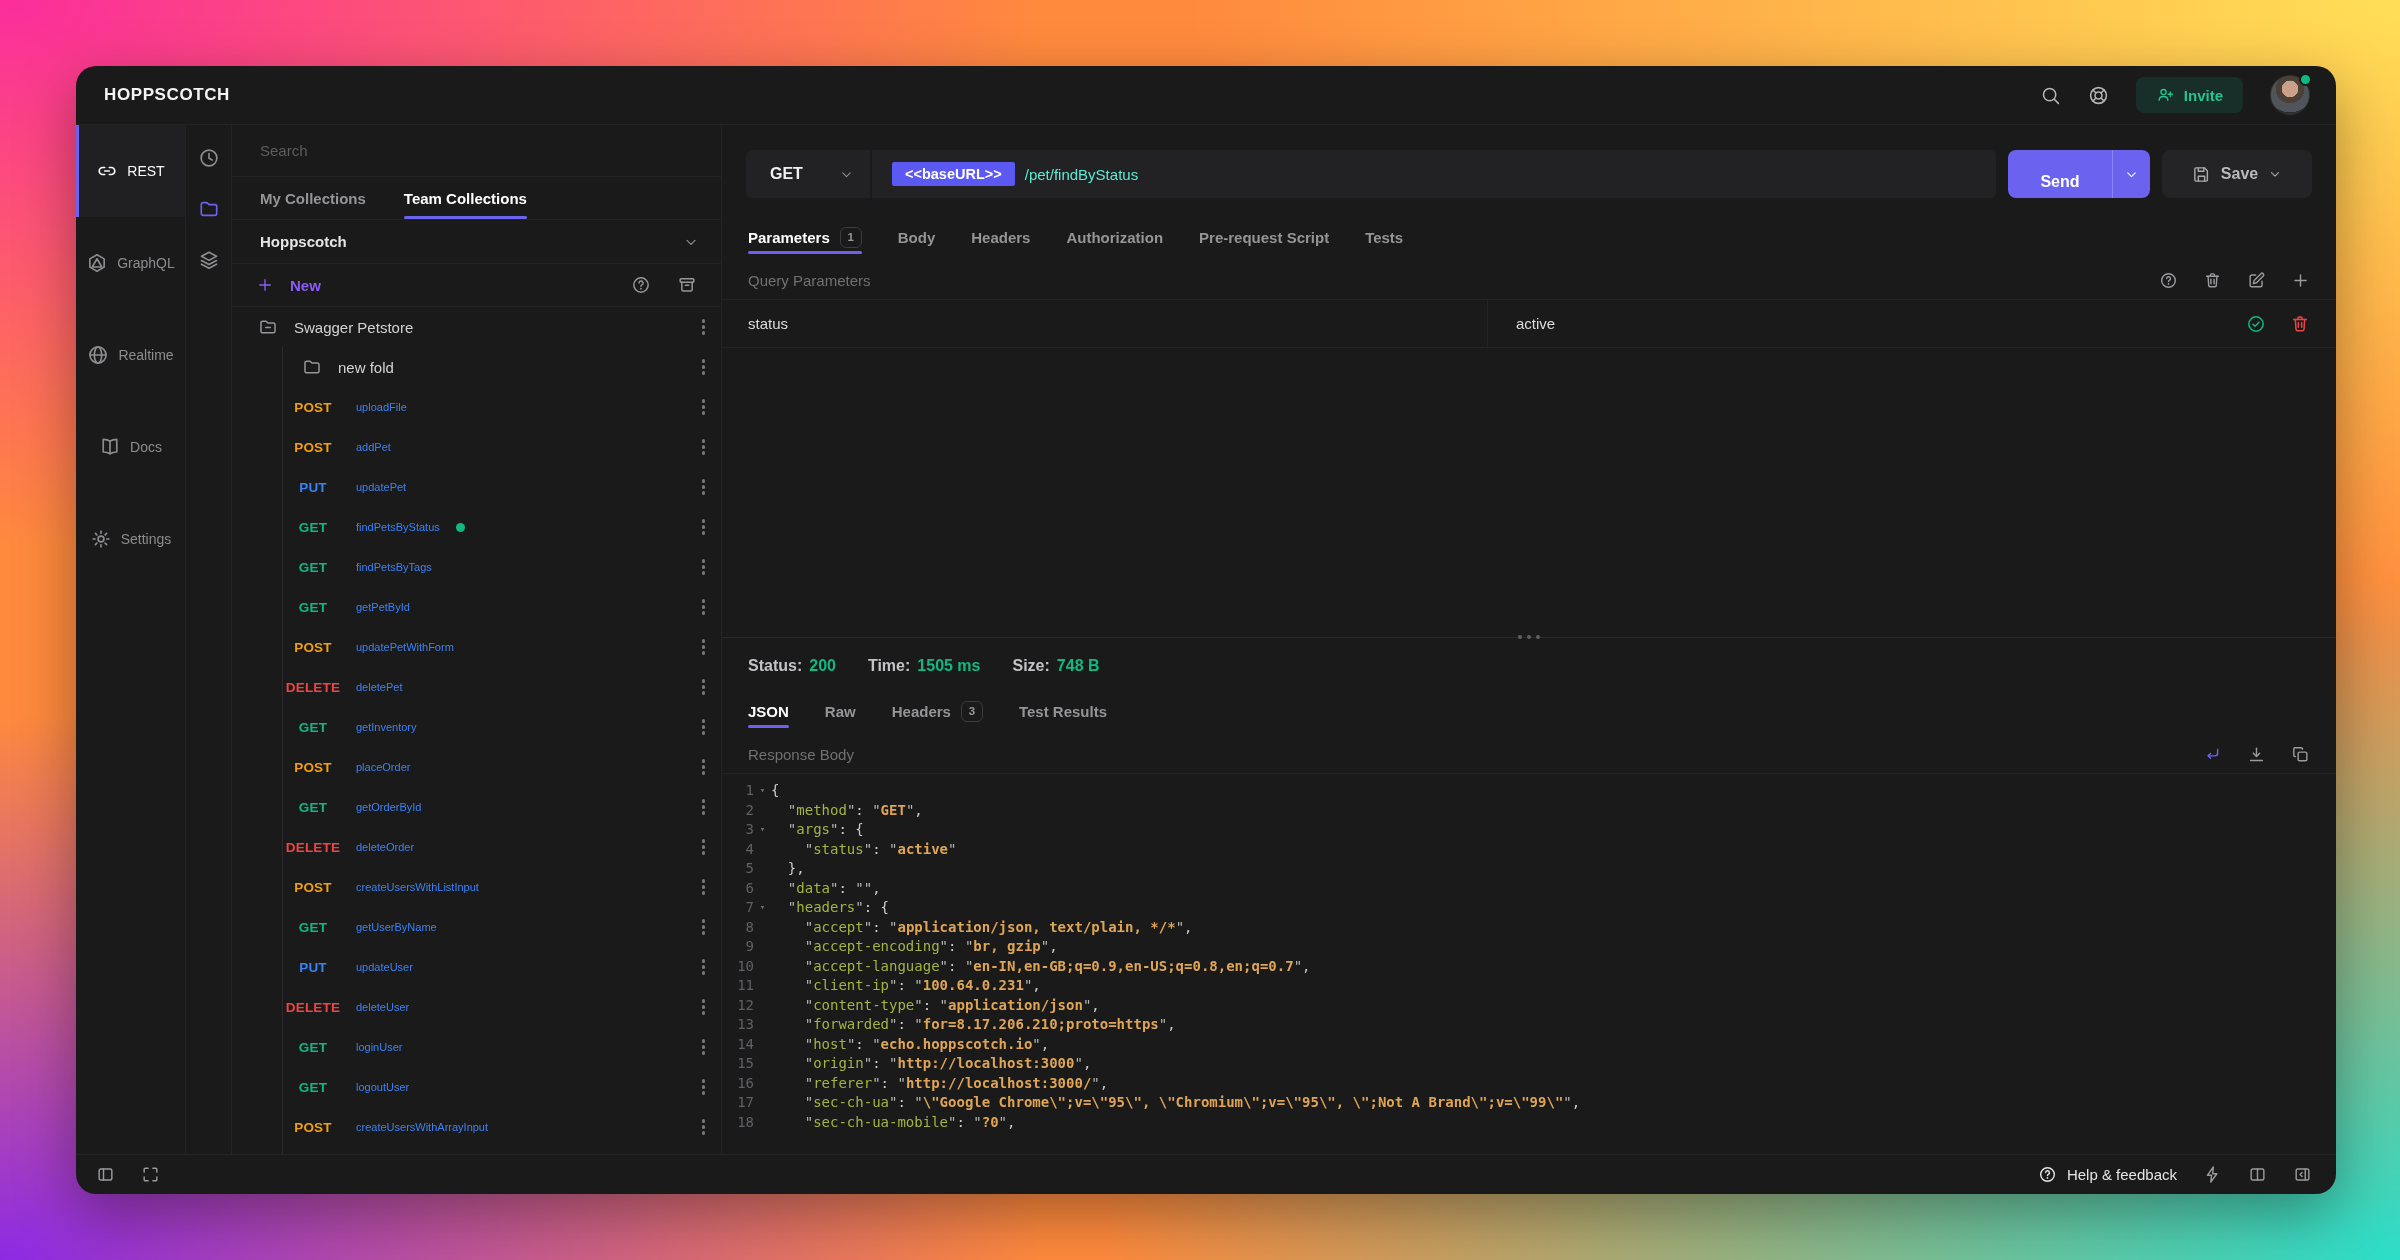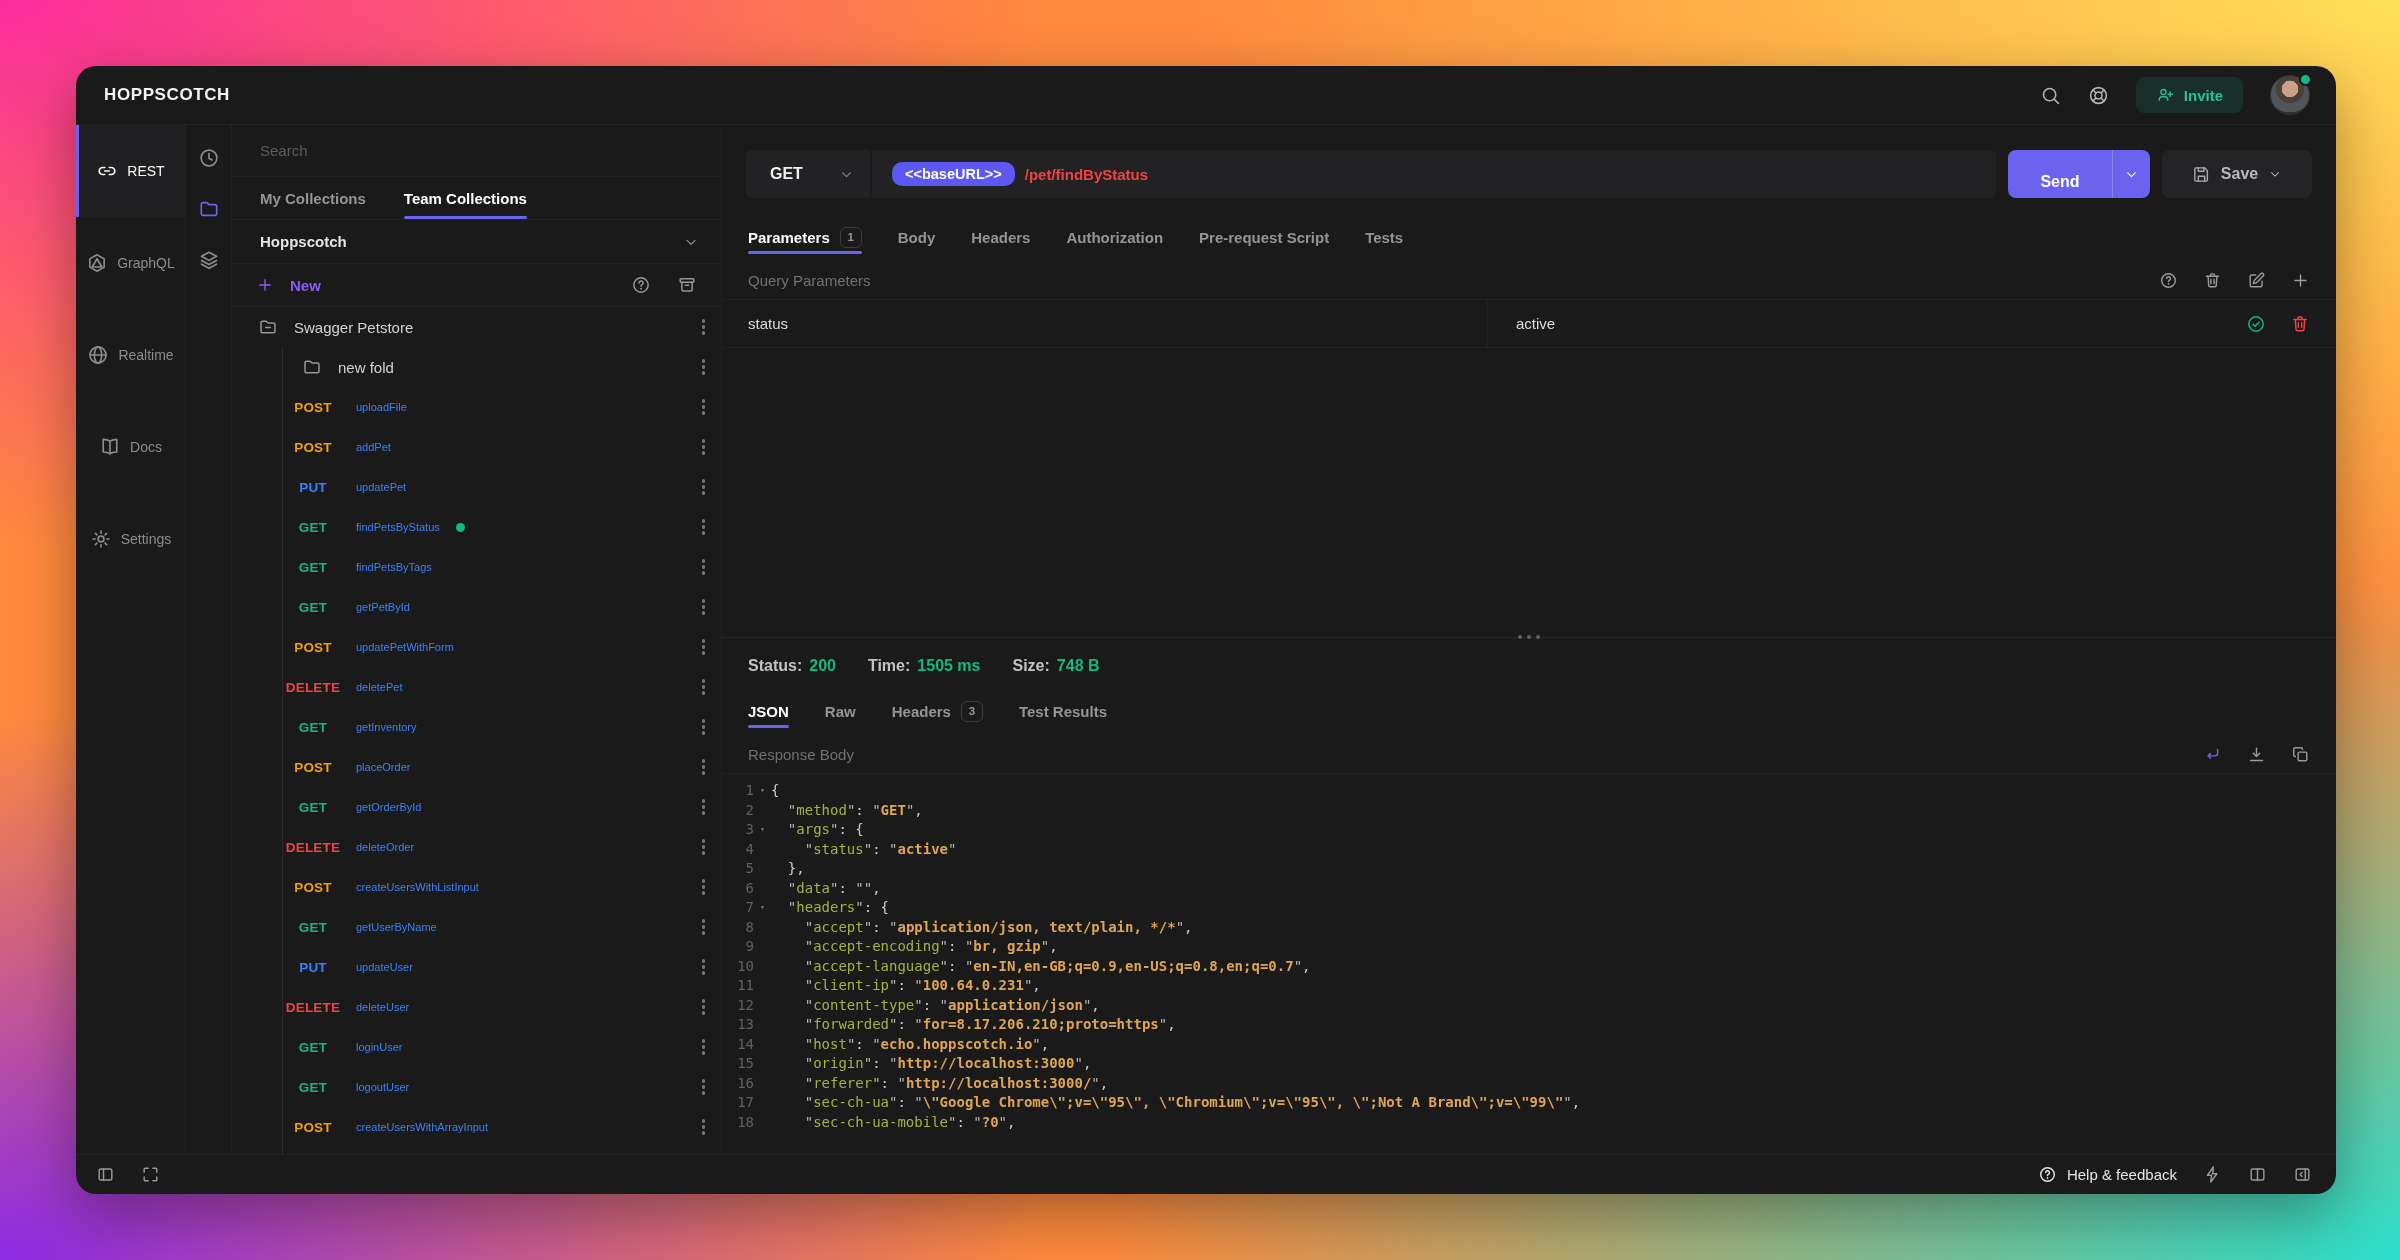--- a/index.html
+++ b/index.html
@@ -92,22 +92,22 @@
 
   
   .pane{ flex:1; min-width:0; display:flex; flex-direction:column; }
   .req-bar{ flex:none; margin:25px 24px 0; height:48px; display:flex; gap:12px; }
   .method-url{ flex:1; background:var(--bg2); border-radius:6px; display:flex; align-items:stretch; min-width:0; }
   .method-sel{ width:126px; flex:none; display:flex; align-items:center; justify-content:space-between; padding:0 16px 0 24px;
     border-right:2px solid var(--bg); cursor:pointer; }
   .method-sel .m{ font-size:16px; font-weight:700; color:#f0f0f0; }
   .method-sel .icon{ color:#8d8d90; }
   .url-box{ flex:1; display:flex; align-items:center; padding:0 20px; gap:10px; min-width:0; }
-  .env-badge{ background:#5c58f2; color:#fff; font-size:14.5px; font-weight:700; padding:4px 13px; border-radius:10px; }
-  .url-path{ font-size:15px; font-weight:700; color:#ef4444; white-space:nowrap; }
+  .env-badge{ background:#5c58f2; color:#fff; font-size:14.5px; font-weight:700; padding:4px 13px; border-radius:2px; }
+  .url-path{ font-size:15px; font-weight:400; color:#5eead4; white-space:nowrap; }
   .send-btn{ width:142px; flex:none; background:var(--accent); border-radius:8px; display:flex; align-items:stretch; cursor:pointer; }
   .send-main{ flex:1; display:flex; align-items:center; justify-content:center; font-size:16px; font-weight:700; color:#fff;margin-top:16px; }
   .send-caret{ width:38px; display:flex; align-items:center; justify-content:center; color:#fff; border-left:1px solid rgba(255,255,255,.22); }
   .save-btn{ width:150px; flex:none; background:var(--bg3); border-radius:8px; display:flex; align-items:center; justify-content:center; gap:10px;
     color:#a9a9ac; cursor:pointer; }
   .save-btn .lbl{ font-size:16px; font-weight:600; color:#b9b9bc; }
 
   .hz-tabs{ flex:none; display:flex; gap:36px; padding:0 26px; height:34px; margin-top:22px; }
   .resp .hz-tabs{ margin-top:8px; }
   .sec-row{ flex:none; height:38px; margin-top:8px; border-bottom:1px solid var(--border2); display:flex; align-items:center; justify-content:space-between; padding:0 26px; }

